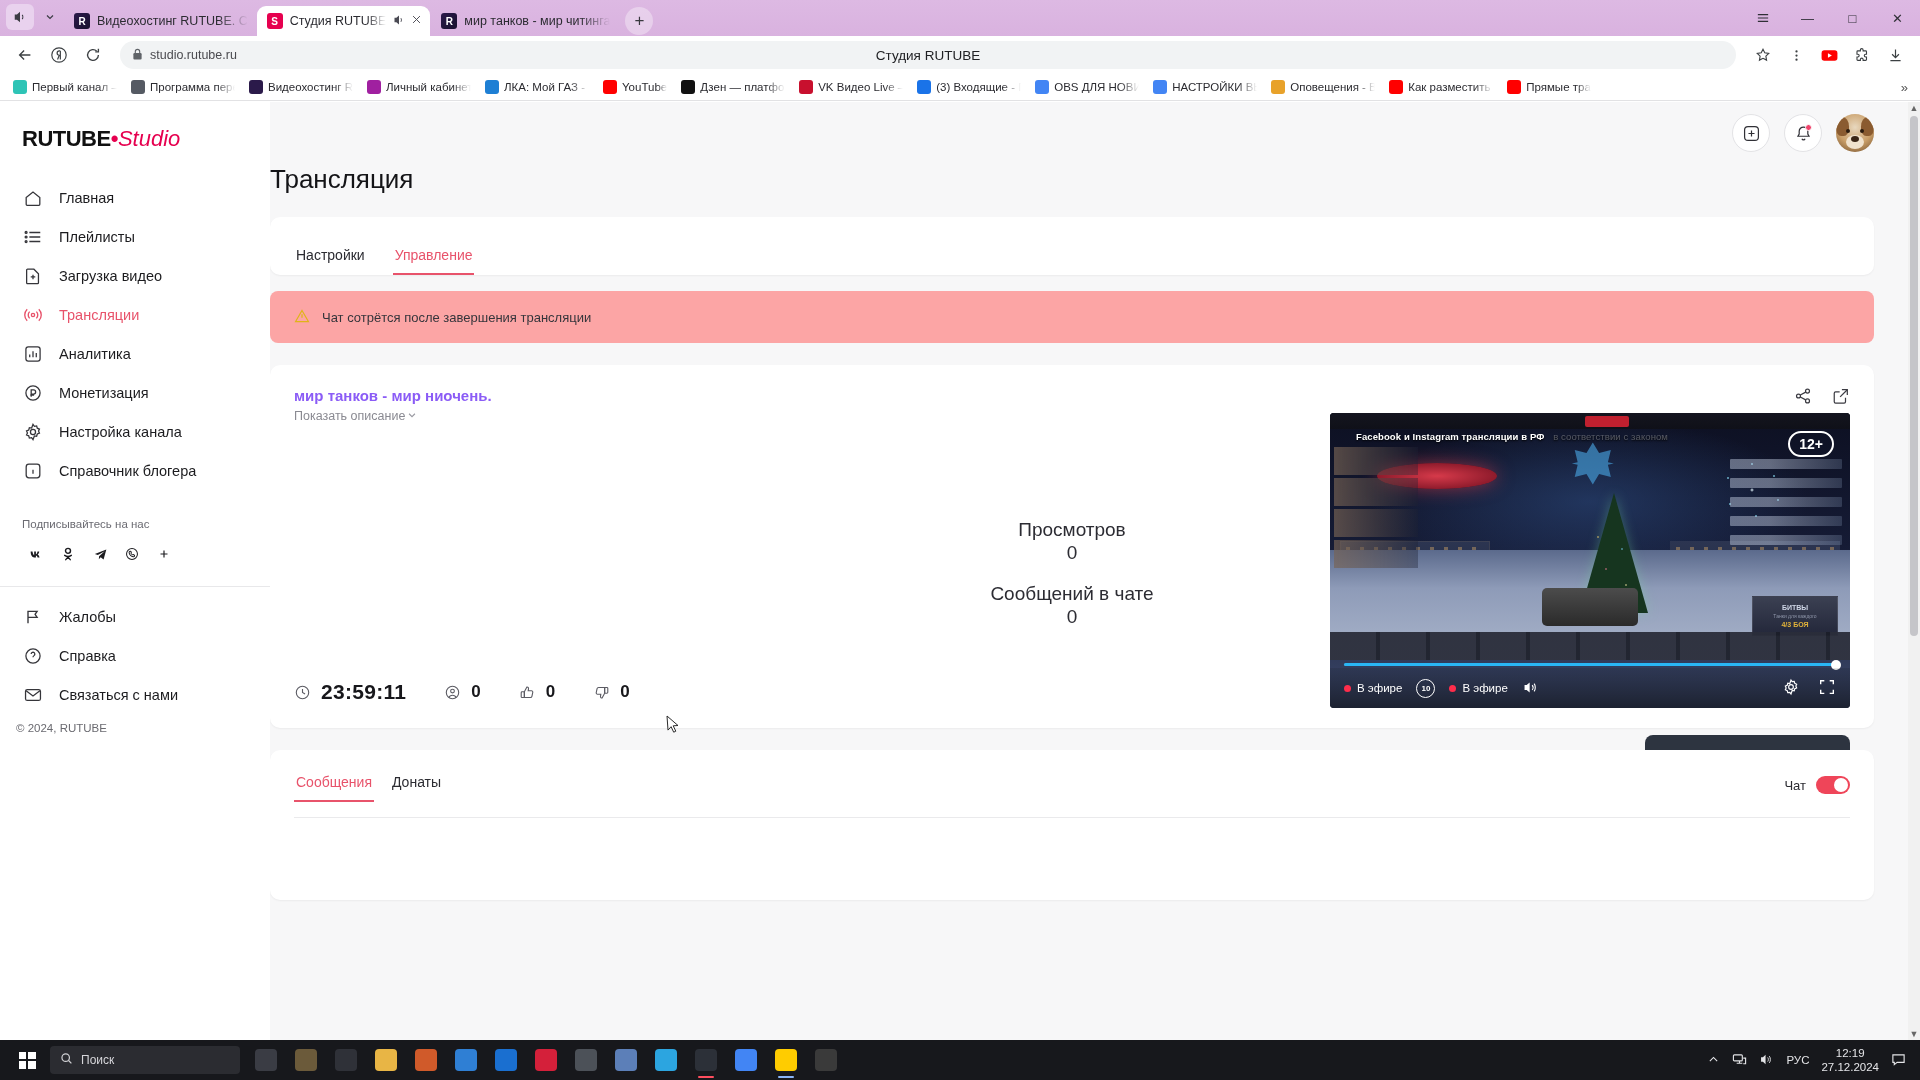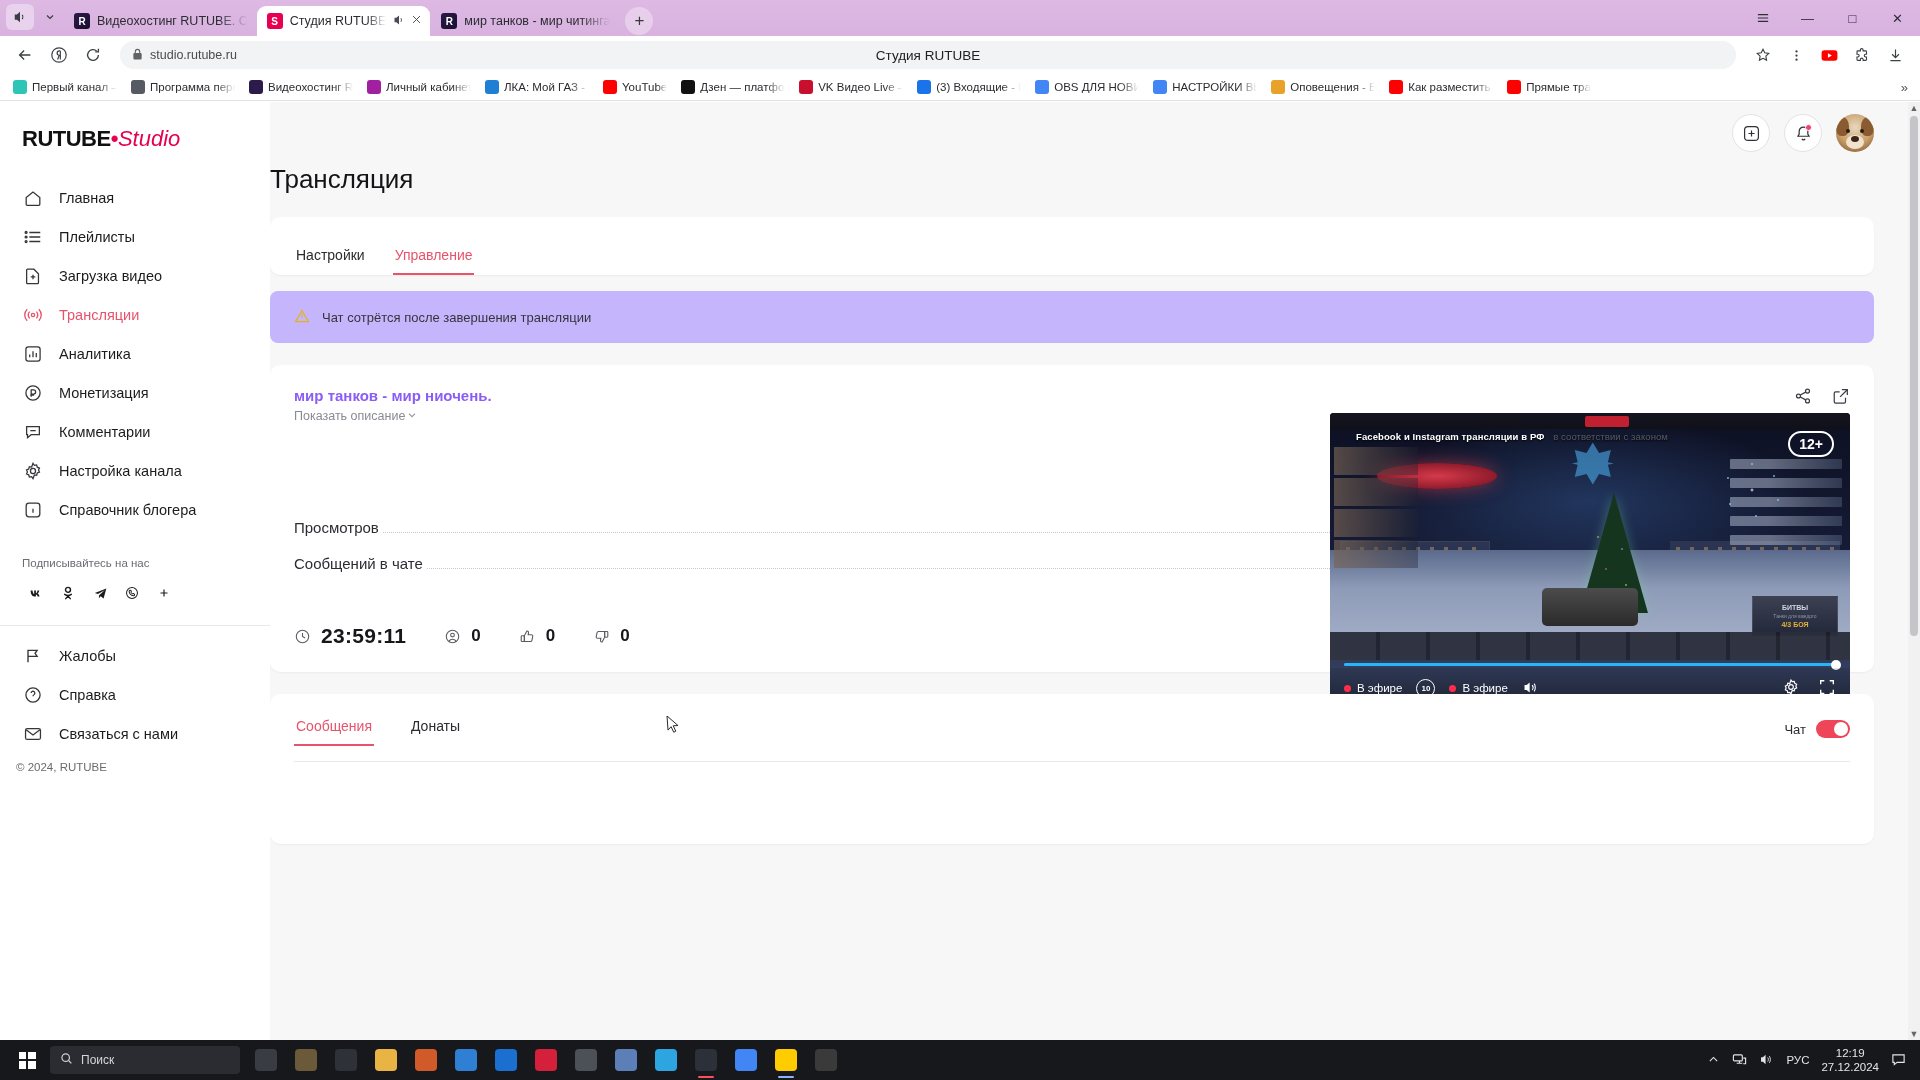--- a/index.html
+++ b/index.html
@@ -207,35 +207,36 @@
     position: relative;
   }
   .tabitem.active { color: #e8536b; }
   .tabitem.active::after {
     content: ""; position: absolute; left: 0; right: 0; bottom: 0;
     height: 2px; background: #e8536b;
   }
 
   .alert {
     margin-top: 16px;
-    background: #c4b5fd; border-radius: 8px;
+    background: #fca5a5; border-radius: 8px;
     height: 52px; display: flex; align-items: center; gap: 12px;
     padding: 0 24px; font-size: 13px; color: #35353b;
   }
   .warn-tri { color: #e0b419; font-size: 15px; }
 
   .stream-card { margin-top: 22px; padding: 22px 24px 24px 24px; position: relative; }
   .stream-title { font-size: 15px; font-weight: bold; color: #8b5cf6; }
   .show-desc { font-size: 12.5px; color: #8a8a92; margin-top: 5px; display: flex; align-items: center; gap: 2px; }
   .stream-actions { position: absolute; right: 24px; top: 22px; display: flex; gap: 20px; color: #3b3b42; }
 
   .stat-rows { margin-top: 96px; }
   .stat-row {
-    display: flex; align-items: flex-end; font-size: 15px; color: #2c2c33;
+    display: flex; align-items: center; font-size: 19px; color: #2c2c33;
     margin-bottom: 19px;
+    flex-direction: column;
   }
   .stat-row .dots {
     flex: 1 1 auto; margin: 0 4px;
     border-bottom: 1.5px dotted #c8c8cf; transform: translateY(-3px);
   }
   .stat-row .val { color: #2c2c33; }
 
   .counters { margin-top: 52px; display: flex; align-items: center; gap: 38px; }
   .counter { display: flex; align-items: center; gap: 10px; }
   .counter .cico { color: #5b5b63; display:flex;align-items:center; }
@@ -387,21 +388,21 @@
 
   .end-btn {
     position: absolute; right: 24px; top: 370px;
     background: #2d3440; color: #fff; border: none;
     height: 42px; padding: 0 22px; border-radius: 8px;
     font-size: 13.5px; font-weight: bold;
     font-family: "Liberation Sans", sans-serif;
   }
 
   .chat-card { margin-top: 22px; height: 150px; padding: 0 24px; position: relative; }
-  .chat-tabs { display: flex; gap: 35px; padding-top: 24px; }
+  .chat-tabs { display: flex; gap: 16px; padding-top: 24px; }
   .chat-toggle-wrap {
     position: absolute; right: 24px; top: 26px;
     display: flex; align-items: center; gap: 10px;
     font-size: 13px; color: #2b2b31;
   }
   .toggle {
     width: 34px; height: 18px; border-radius: 10px; background: #ef4559; position: relative;
   }
   .toggle .knob {
     position: absolute; right: 2px; top: 2px; width: 14px; height: 14px;
@@ -700,29 +701,20 @@
             <svg width="20" height="20" viewBox="0 0 22 22" fill="none" stroke="currentColor" stroke-width="1.4">
               <circle cx="11" cy="11" r="7.8"></circle>
               <path d="M9 15V7.6h2.6a2.3 2.3 0 010 4.6H9M8 13.2h4.2"></path>
             </svg>
           </span>
           <span>Монетизация</span>
         </div>
         <div class="nav-item">
           <span class="nico">
             <svg width="20" height="20" viewBox="0 0 22 22" fill="none" stroke="currentColor" stroke-width="1.4">
-              <path d="M4 5h14v9H9l-4 3.2V14H4z"></path>
-              <path d="M8 9.5h6"></path>
-            </svg>
-          </span>
-          <span>Комментарии</span>
-        </div>
-        <div class="nav-item">
-          <span class="nico">
-            <svg width="20" height="20" viewBox="0 0 22 22" fill="none" stroke="currentColor" stroke-width="1.4">
               <circle cx="11" cy="11" r="2.8"></circle>
               <path d="M11 2.6l1.5 2.1 2.5-.4.7 2.5 2.4 1-1 2.2 1 2.2-2.4 1-.7 2.5-2.5-.4L11 19.4l-1.5-2.1-2.5.4-.7-2.5-2.4-1 1-2.2-1-2.2 2.4-1 .7-2.5 2.5.4z"></path>
             </svg>
           </span>
           <span>Настройка канала</span>
         </div>
         <div class="nav-item">
           <span class="nico">
             <svg width="20" height="20" viewBox="0 0 22 22" fill="none" stroke="currentColor" stroke-width="1.4">
               <rect x="3.5" y="3.5" width="15" height="15" rx="3"></rect>

